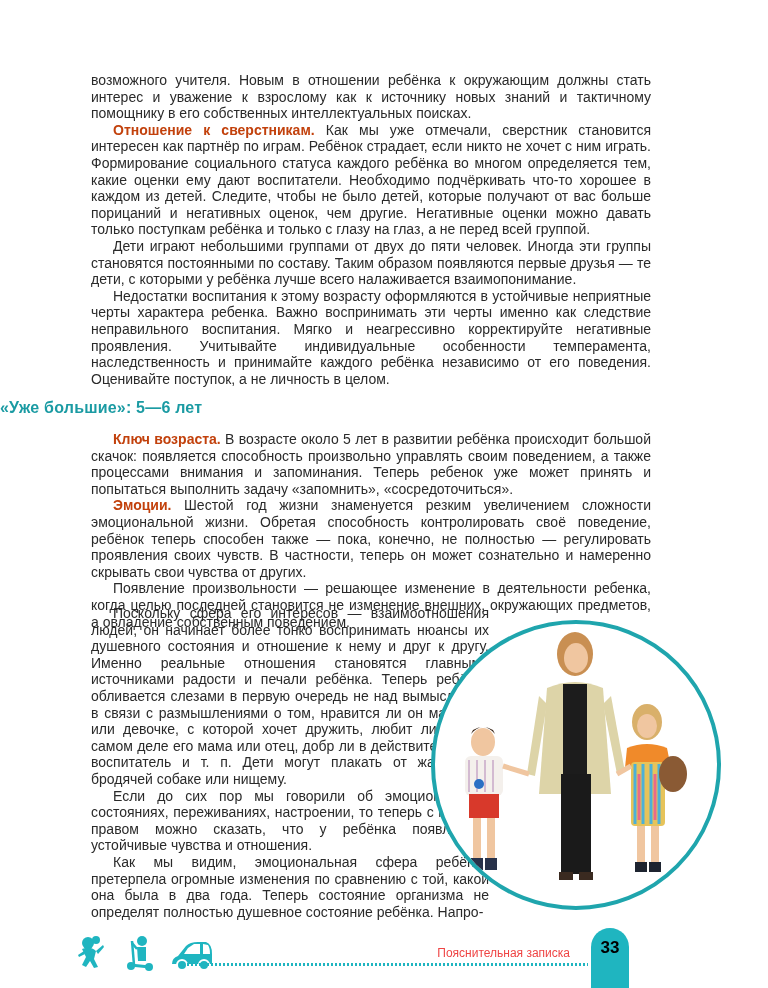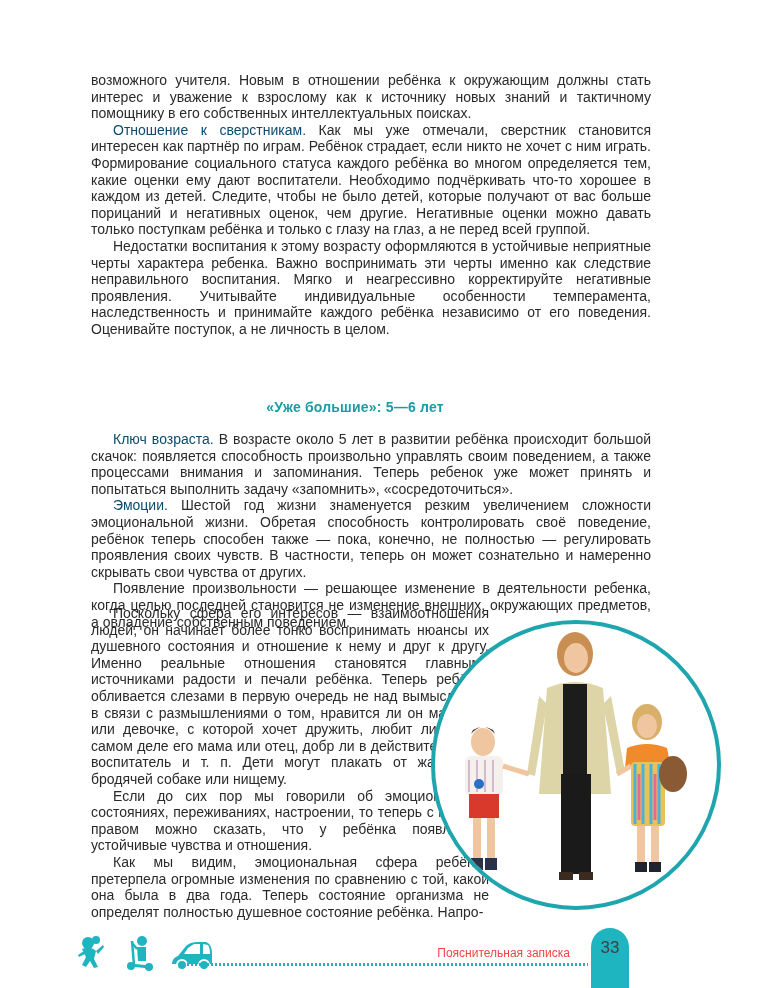--- a/index.html
+++ b/index.html
@@ -7,27 +7,27 @@
     width: 768px; height: 988px; position: relative; overflow: hidden;
     font-family: "Liberation Sans", sans-serif; color: #2a2a2a;
   }
   .page { position: absolute; left: 0; top: 0; width: 768px; height: 988px; }
   .text-block {
     position: absolute; left: 75px; width: 560px;
     font-size: 14px; line-height: 16.6px; text-align: justify; margin-left: 16px;
   }
   .text-block p { margin: 0; }
   .text-block p.indent { text-indent: 22px; }
-  .text-block b { font-weight: normal; color: #0c4a6e; }
+  .text-block b { font-weight: bold; color: #c2410c; }
   #block-top { top: 72px; }
   #block-mid { top: 431px; }
   #block-wrap { top: 605px; width: 398px; }
   .heading {
-    position: absolute; top: 399px; left: 0; width: 710px; text-align: center;
-    font-size: 14px; font-weight: bold; color: #1b9ba3; letter-spacing: 0.2px;
+    position: absolute; top: 399px; left: 0; width: 710px; text-align: left;
+    font-size: 16px; font-weight: bold; color: #1b9ba3; letter-spacing: 0.2px;
   }
   .photo-circle {
     position: absolute; left: 431px; top: 620px; width: 290px; height: 290px;
     border-radius: 50%; border: 4px solid #1fa5ad; background: #ffffff; box-sizing: border-box;
     overflow: hidden;
   }
   
   .footer-icon { position: absolute; top: 935px; }
   .dots {
     position: absolute; left: 186px; top: 963px; width: 402px; height: 3px;
@@ -37,31 +37,32 @@
   .footer-label {
     position: absolute; top: 946px; left: 420px; width: 150px; text-align: right;
     font-size: 12px; color: #ef4444;
   }
   .page-tab {
     position: absolute; left: 591px; top: 928px; width: 38px; height: 60px;
     background: #1fb5c0; border-radius: 19px 19px 0 0;
   }
   .page-num {
     position: absolute; left: 0; top: 10px; width: 38px; text-align: center;
-    color: #404040; font-size: 17px; font-weight: normal;
+    color: #000000; font-size: 17px; font-weight: bold;
   }
 </style>
 </head>
 <body>
 
 <div class="page">
 
   <div class="text-block" id="block-top">
     <p>возможного учителя. Новым в отношении ребёнка к окружающим должны стать интерес и уважение к взрослому как к источнику новых знаний и тактичному помощнику в его собственных интеллектуальных поисках.</p>
     <p class="indent"><b>Отношение к сверстникам.</b><span> Как мы уже отмечали, сверстник становится интересен как партнёр по играм. Ребёнок страдает, если никто не хочет с ним играть. Формирование социального статуса каждого ребёнка во многом определяется тем, какие оценки ему дают воспитатели. Необходимо подчёркивать что-то хорошее в каждом из детей. Следите, чтобы не было детей, которые получают от вас больше порицаний и негативных оценок, чем другие. Негативные оценки можно давать только поступкам ребёнка и только с глазу на глаз, а не перед всей группой.</span></p>
+    <p class="indent">Дети играют небольшими группами от двух до пяти человек. Иногда эти группы становятся постоянными по составу. Таким образом появляются первые друзья — те дети, с которыми у ребёнка лучше всего налаживается взаимопонимание.</p>
     <p class="indent">Недостатки воспитания к этому возрасту оформляются в устойчивые неприятные черты характера ребенка. Важно воспринимать эти черты именно как следствие неправильного воспитания. Мягко и неагрессивно корректируйте негативные проявления. Учитывайте индивидуальные особенности темперамента, наследственность и принимайте каждого ребёнка независимо от его поведения. Оценивайте поступок, а не личность в целом.</p>
   </div>
 
   <div class="heading">«Уже большие»: 5—6 лет</div>
 
   <div class="text-block" id="block-mid">
     <p class="indent"><b>Ключ возраста.</b><span> В возрасте около 5 лет в развитии ребёнка происходит большой скачок: появляется способность произвольно управлять своим поведением, а также процессами внимания и запоминания. Теперь ребенок уже может принять и попытаться выполнить задачу «запомнить», «сосредоточиться».</span></p>
     <p class="indent"><b>Эмоции.</b><span> Шестой год жизни знаменуется резким увеличением сложности эмоциональной жизни. Обретая способность контролировать своё поведение, ребёнок теперь способен также — пока, конечно, не полностью — регулировать проявления своих чувств. В частности, теперь он может сознательно и намеренно скрывать свои чувства от других.</span></p>
     <p class="indent">Появление произвольности — решающее изменение в деятельности ребенка, когда целью последней становится не изменение внешних, окружающих предметов, а овладение собственным поведением.</p>
   </div>

